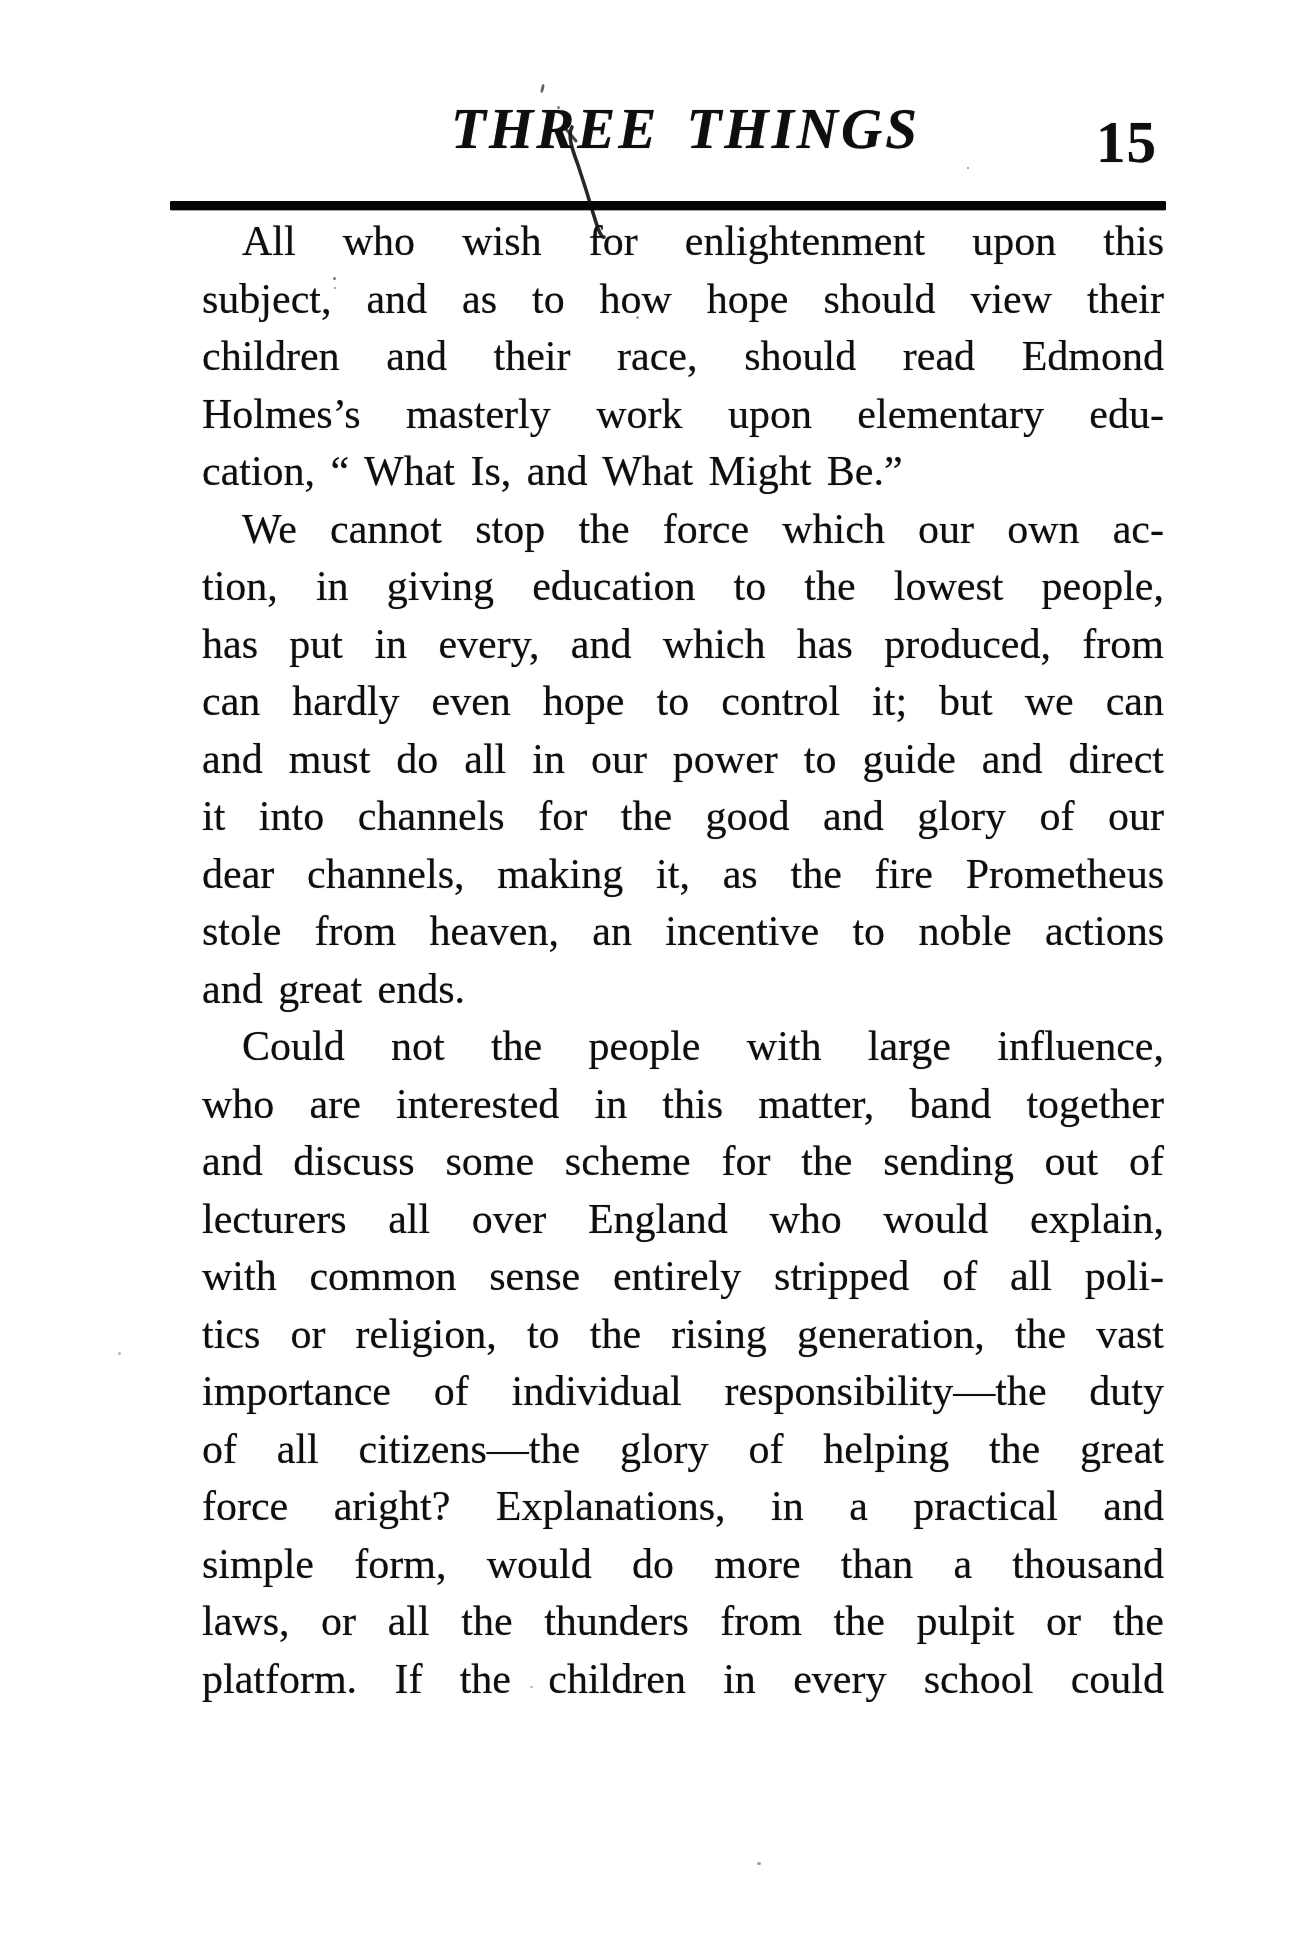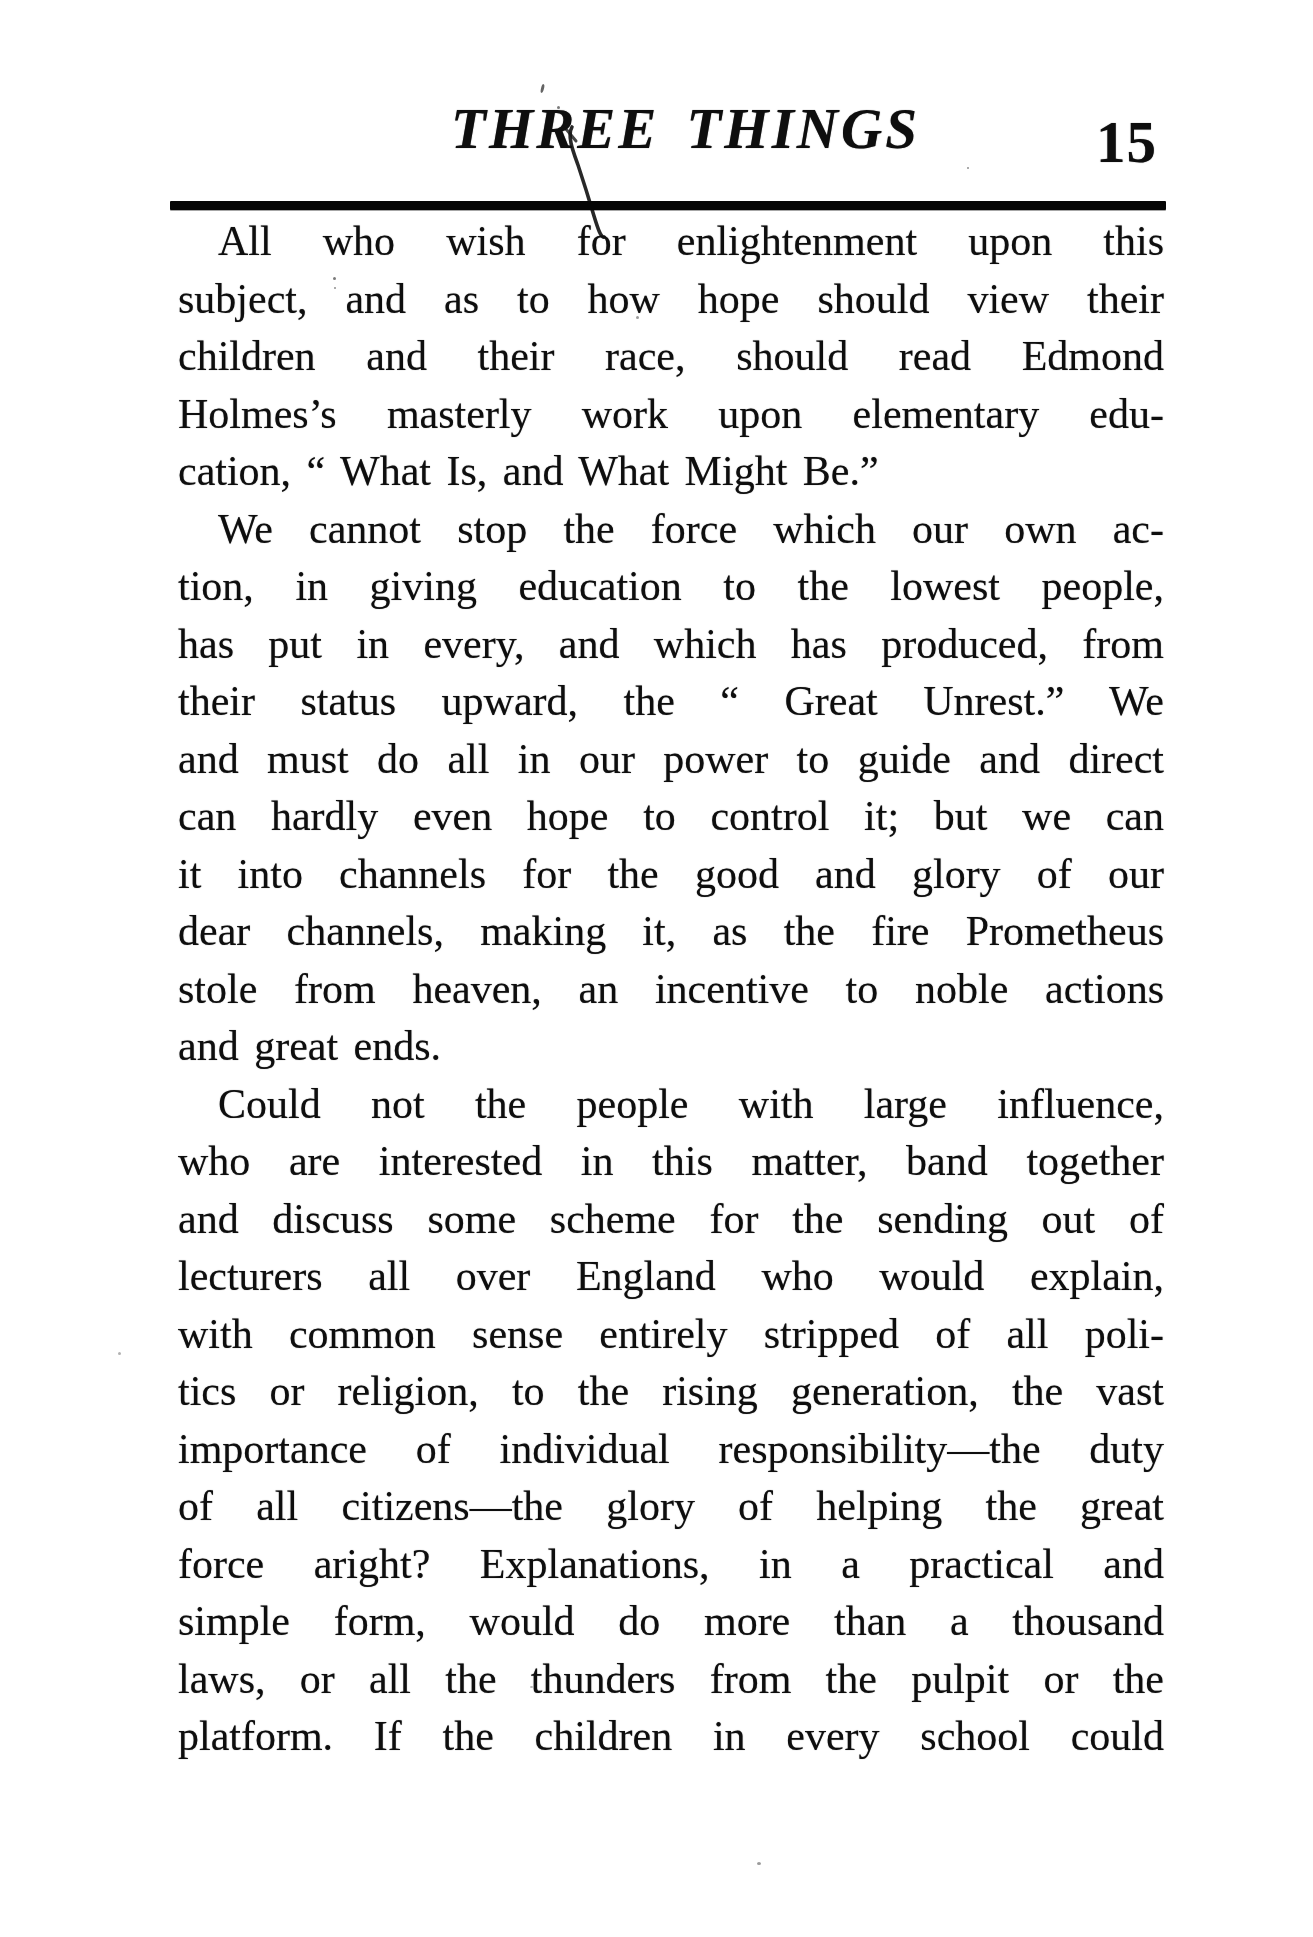--- a/index.html
+++ b/index.html
@@ -60,20 +60,21 @@
     line-height:57.5px;
     text-shadow:0 0 1px rgba(0,0,0,0.5);
   }
   .paragraph{ }
   .line{
     text-align:justify;
     text-align-last:justify;
     white-space:normal;
     height:57.5px;
     overflow:visible;
+    margin-left:24px;
   }
   .line.first{ text-indent:40px; }
   .line.last-short{
     text-align-last:left;
     word-spacing:5px;
   }
   
   .scratch-svg{
     position:absolute; left:0; top:0;
     width:1313px; height:1937px;
@@ -107,23 +108,22 @@
         <div class="line first">All who wish for enlightenment upon this</div>
         <div class="line">subject, and as to how hope should view their</div>
         <div class="line">children and their race, should read Edmond</div>
         <div class="line">Holmes’s masterly work upon elementary edu-</div>
         <div class="line last-short">cation, “ What Is, and What Might Be.”</div>
       </div>
       <div class="paragraph">
         <div class="line first">We cannot stop the force which our own ac-</div>
         <div class="line">tion, in giving education to the lowest people,</div>
         <div class="line">has put in every, and which has produced, from</div>
-        <div class="line">their status upward, the “ Great Unrest.”  We</div>
+        <div class="line">can hardly even hope to control it; but we can</div>
         <div class="line">and must do all in our power to guide and direct</div>
-        <div class="line">can hardly even hope to control it; but we can</div>
         <div class="line">it into channels for the good and glory of our</div>
         <div class="line">dear channels, making it, as the fire Prometheus</div>
         <div class="line">stole from heaven, an incentive to noble actions</div>
         <div class="line last-short">and great ends.</div>
       </div>
       <div class="paragraph">
         <div class="line first">Could not the people with large influence,</div>
         <div class="line">who are interested in this matter, band together</div>
         <div class="line">and discuss some scheme for the sending out of</div>
         <div class="line">lecturers all over England who would explain,</div>

